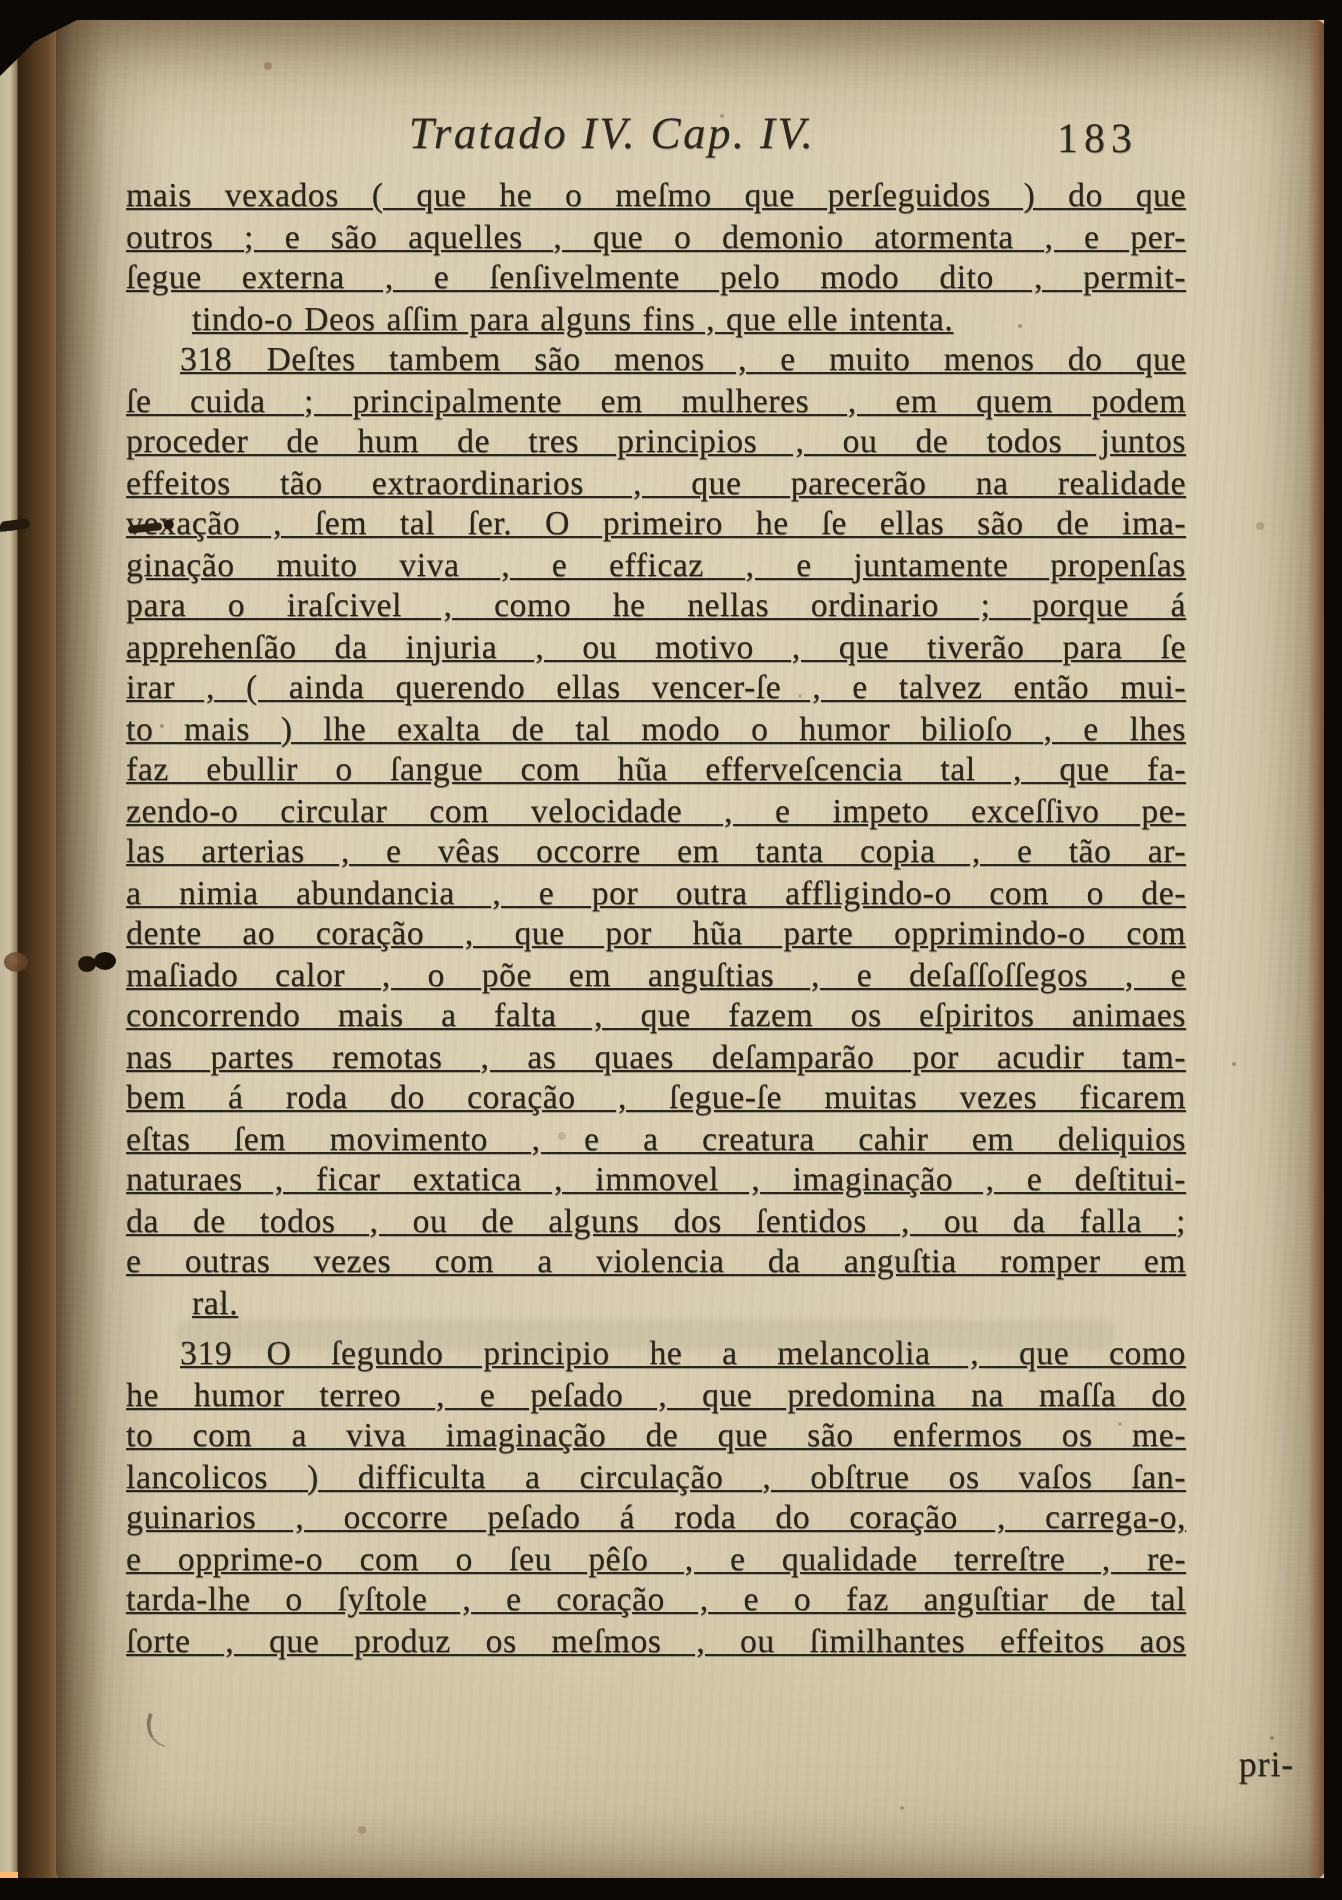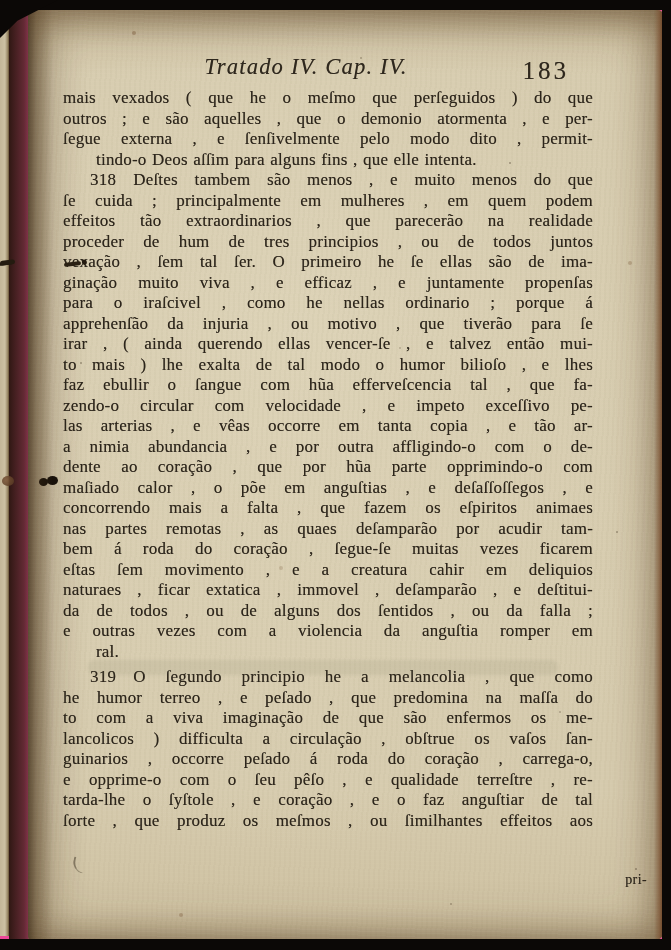--- a/index.html
+++ b/index.html
@@ -1,18 +1,18 @@
 <!DOCTYPE html>
 <html><head>
 <meta charset="utf-8">
 <style>
   html,body{margin:0;padding:0;background:#0b0806;}
   .photo{
     position:relative;width:671px;height:950px;overflow:hidden;
-    background:#ec4899;
+    background:#fdba74;
     font-family:"Liberation Serif","DejaVu Serif",serif;
   }
   
   .adjacent-page-edge{
     position:absolute;left:0;top:24px;width:9px;height:912px;
     background:linear-gradient(90deg,#c3b698 0%,#cdc1a3 55%,#8d7a58 92%,#4a3721 100%);
   }
   
   .page{
     position:absolute;left:28px;top:10px;width:635px;height:930px;
@@ -57,39 +57,39 @@
   
   .header{position:absolute;left:35px;top:44px;width:530px;height:34px;}
   .running-title{
     position:absolute;left:0;top:0;width:100%;text-align:center;
     transform:translateX(-22px);
     font-style:italic;font-size:22.5px;letter-spacing:1.2px;color:#2e271d;
     text-shadow:0.2px 0.3px 0.4px rgba(46,39,29,.45);
   }
   .page-number{
     position:absolute;right:24px;top:3px;
-    font-size:25px;letter-spacing:3px;color:#2e271d;
+    font-size:21px;letter-spacing:3px;color:#2e271d;
     text-shadow:0.2px 0.3px 0.4px rgba(46,39,29,.45);
   }
 
   
   .text-block{
     position:absolute;left:35px;top:78px;width:530px;color:#2c251b;
     font-size:16.9px;line-height:20.5px;letter-spacing:.25px;word-spacing:1px;
     text-shadow:0.2px 0.3px 0.35px rgba(44,37,27,.5);
   }
   .paragraph{margin:0;}
   .paragraph + .paragraph.gap{margin-top:5px;}
   .paragraph.indent .line:first-child{text-indent:27px;}
-  .line{text-align:justify;text-align-last:justify;white-space:normal;}
+  .line{text-align:justify;text-align-last:justify;white-space:normal;text-decoration:underline;}
   .line.unjust{text-align-last:left;margin-left:33px;}
 
   .catchword{
     position:absolute;right:16px;top:862px;width:120px;text-align:right;
-    font-size:14px;color:#2c251b;letter-spacing:.4px;
+    font-size:18px;color:#2c251b;letter-spacing:.4px;
     text-shadow:0.2px 0.3px 0.35px rgba(44,37,27,.5);
   }
 
   
   .ghost-band{
     position:absolute;left:60px;top:650px;width:470px;height:15px;border-radius:7px;
     background:rgba(104,110,82,.10);filter:blur(1.6px);
   }
   .mark{position:absolute;}
   .margin-dash-left{
@@ -158,39 +158,39 @@
     <div class="text-block" id="text-block">
         <div class="paragraph">
           <div class="line">mais vexados ( que he o meſmo que perſeguidos ) do que</div>
           <div class="line">outros ; e são aquelles , que o demonio atormenta , e per-</div>
           <div class="line">ſegue externa , e ſenſivelmente pelo modo dito , permit-</div>
           <div class="line unjust">tindo-o Deos aſſim para alguns fins , que elle intenta.</div>
         </div>
         <div class="paragraph indent">
           <div class="line">318 Deſtes tambem são menos , e muito menos do que</div>
           <div class="line">ſe cuida ; principalmente em mulheres , em quem podem</div>
+          <div class="line">proceder de hum de tres principios , ou de todos juntos</div>
           <div class="line">effeitos tão extraordinarios , que parecerão na realidade</div>
-          <div class="line">proceder de hum de tres principios , ou de todos juntos</div>
           <div class="line">vexação , ſem tal ſer. O primeiro he ſe ellas são de ima-</div>
           <div class="line">ginação muito viva , e efficaz , e juntamente propenſas</div>
           <div class="line">para o iraſcivel , como he nellas ordinario ; porque á</div>
           <div class="line">apprehenſão da injuria , ou motivo , que tiverão para ſe</div>
           <div class="line">irar , ( ainda querendo ellas vencer-ſe , e talvez então mui-</div>
           <div class="line">to mais ) lhe exalta de tal modo o humor bilioſo , e lhes</div>
           <div class="line">faz ebullir o ſangue com hũa efferveſcencia tal , que fa-</div>
           <div class="line">zendo-o circular com velocidade , e impeto exceſſivo pe-</div>
           <div class="line">las arterias , e vêas occorre em tanta copia , e tão ar-</div>
           <div class="line">a nimia abundancia , e por outra affligindo-o com o de-</div>
           <div class="line">dente ao coração , que por hũa parte opprimindo-o com</div>
           <div class="line">maſiado calor , o põe em anguſtias , e deſaſſoſſegos , e</div>
           <div class="line">concorrendo mais a falta , que fazem os eſpiritos animaes</div>
           <div class="line">nas partes remotas , as quaes deſamparão por acudir tam-</div>
           <div class="line">bem á roda do coração , ſegue-ſe muitas vezes ficarem</div>
           <div class="line">eſtas ſem movimento , e a creatura cahir em deliquios</div>
-          <div class="line">naturaes , ficar extatica , immovel , deſamparão , e deſtitui-</div>
+          <div class="line">naturaes , ficar extatica , immovel , imaginação , e deſtitui-</div>
           <div class="line">da de todos , ou de alguns dos ſentidos , ou da falla ;</div>
           <div class="line">e outras vezes com a violencia da anguſtia romper em</div>
           <div class="line unjust">ral.</div>
         </div>
         <div class="paragraph indent gap">
           <div class="line">319 O ſegundo principio he a melancolia , que como</div>
           <div class="line">he humor terreo , e peſado , que predomina na maſſa do</div>
           <div class="line">to com a viva imaginação de que são enfermos os me-</div>
           <div class="line">lancolicos ) difficulta a circulação , obſtrue os vaſos ſan-</div>
           <div class="line">guinarios , occorre peſado á roda do coração , carrega-o,</div>

